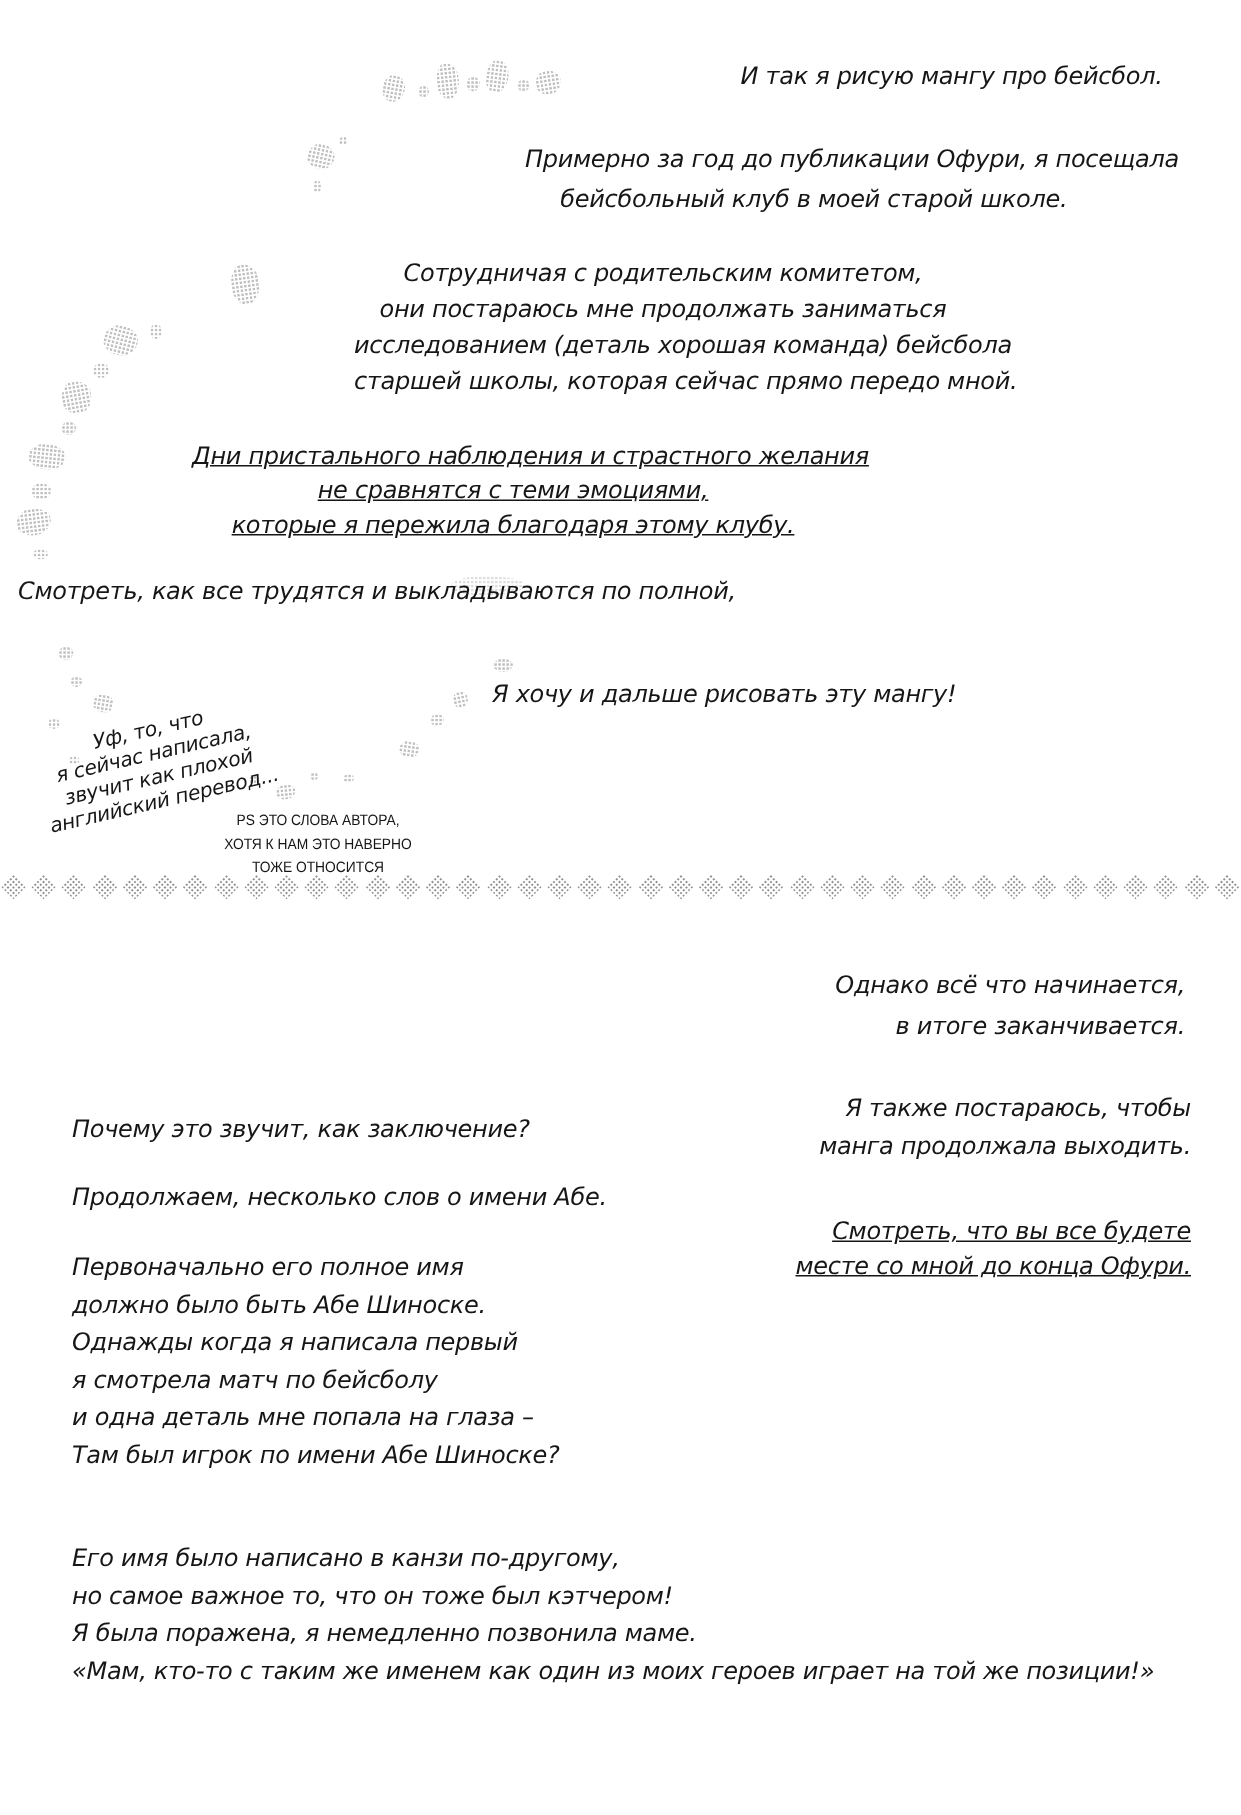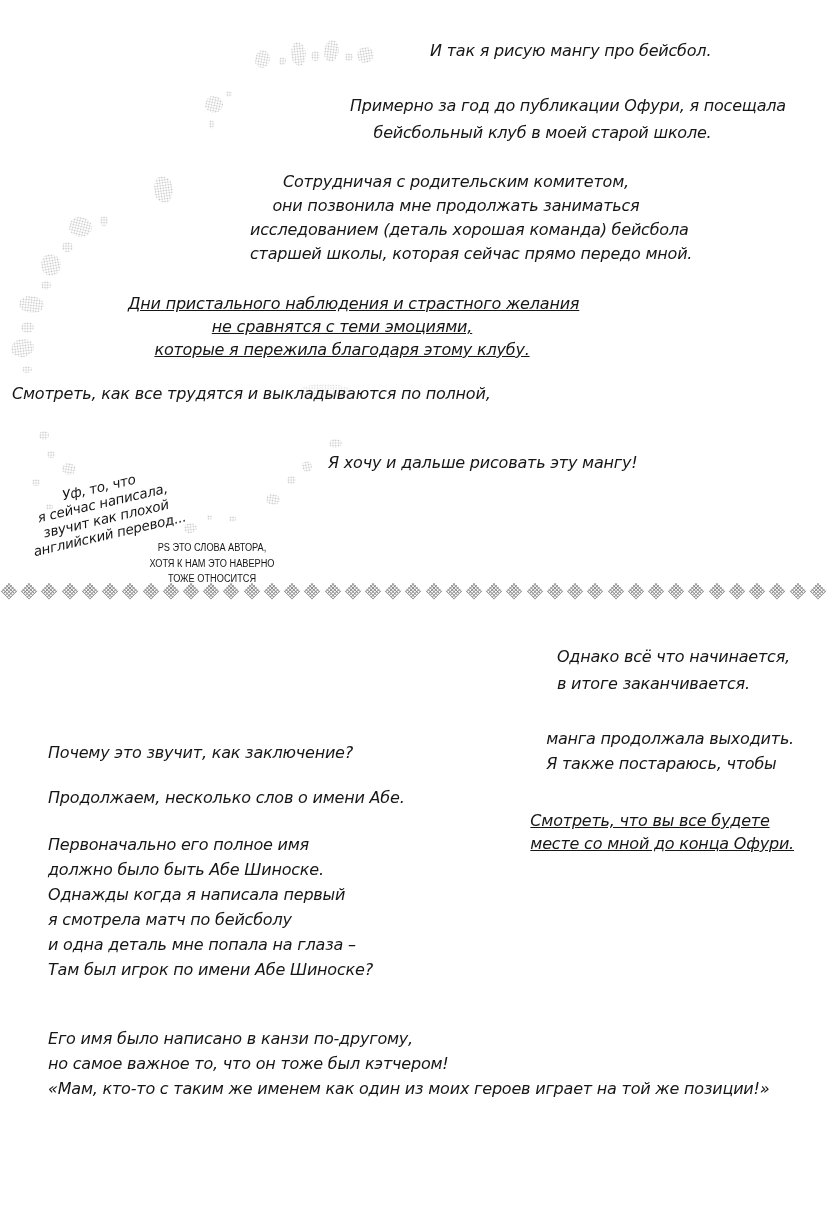--- a/index.html
+++ b/index.html
@@ -14,21 +14,21 @@
   .hw {
     position: absolute;
     font-style: italic;
     color: var(--ink, #161616);
     font-size: 16px;
     line-height: 25px;
     letter-spacing: -0.2px;
     white-space: nowrap;
   }
   .center { text-align: center; }
-  .right  { text-align: left; }
+  .right  { text-align: right; }
   .lh27 { line-height: 27px; font-style: italic; }
   .lh24 { line-height: 24px; }
   .lh23 { line-height: 23px; text-decoration: underline; }
   
   .side-note {
     transform: rotate(-13deg);
     transform-origin: left top;
     font-size: 13.5px;
     line-height: 16px;
   }
@@ -111,23 +111,23 @@
 
   <div class="hw right" style="left:430px;top:38px;width:345px">
       <div>И так я рисую мангу про бейсбол.</div>
     </div>
 
   <div class="hw center lh27" style="left:350px;top:92px;width:385px">
       <div>Примерно за год до публикации Офури, я посещала</div>
       <div>бейсбольный клуб в моей старой школе.</div>
     </div>
 
-  <div class="hw center lh24" style="left:250px;top:170px;width:412px">
+  <div class="hw center lh24" style="left:236px;top:170px;width:412px">
       <div>Сотрудничая с родительским комитетом,</div>
-      <div>они позвонила мне продолжать заниматься</div>
+      <div>они постараюсь мне продолжать заниматься</div>
       <div>исследованием (деталь хорошая команда) бейсбола</div>
       <div>старшей школы, которая сейчас прямо передо мной.</div>
     </div>
 
   <div class="hw center lh23" style="left:128px;top:292px;width:428px">
       <div>Дни пристального наблюдения и страстного желания</div>
       <div>не сравнятся с теми эмоциями,</div>
       <div>которые я пережила благодаря этому клубу.</div>
     </div>
 
@@ -195,22 +195,22 @@
       <span class="hd"></span>
       <span class="hd"></span>
     </div>
 
   <div class="hw right lh27" style="right:37px;top:643px">
       <div>Однако всё что начинается,</div>
       <div>в итоге заканчивается.</div>
     </div>
 
   <div class="hw right" style="right:33px;top:726px">
+      <div>Я также постараюсь, чтобы</div>
       <div>манга продолжала выходить.</div>
-      <div>Я также постараюсь, чтобы</div>
     </div>
 
   <div class="hw right lh23" style="right:33px;top:809px">
       <div>Смотреть, что вы все будете</div>
       <div>месте со мной до конца Офури.</div>
     </div>
 
   <div class="hw" style="left:48px;top:740px">
       <div>Почему это звучит, как заключение?</div>
     </div>
@@ -224,16 +224,17 @@
       <div>должно было быть Абе Шиноске.</div>
       <div>Однажды когда я написала первый</div>
       <div>я смотрела матч по бейсболу</div>
       <div>и одна деталь мне попала на глаза –</div>
       <div>Там был игрок по имени Абе Шиноске?</div>
     </div>
 
   <div class="hw" style="left:48px;top:1026px">
       <div>Его имя было написано в канзи по-другому,</div>
       <div>но самое важное то, что он тоже был кэтчером!</div>
+      <div>Я была поражена, я немедленно позвонила маме.</div>
       <div>«Мам, кто-то с таким же именем как один из моих героев играет на той же позиции!»</div>
     </div>
 
 </div>
 
 </body></html>

